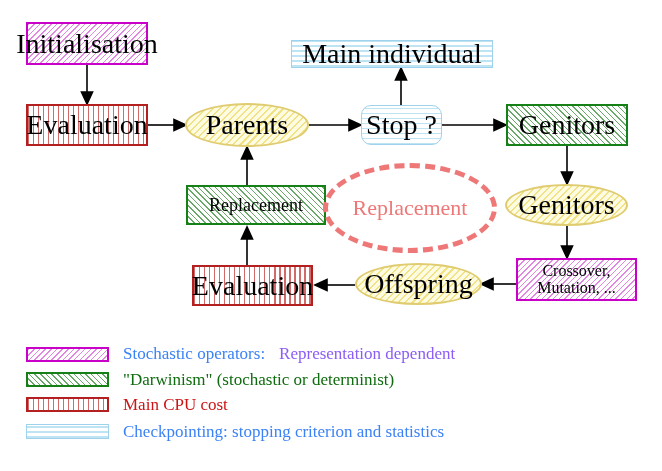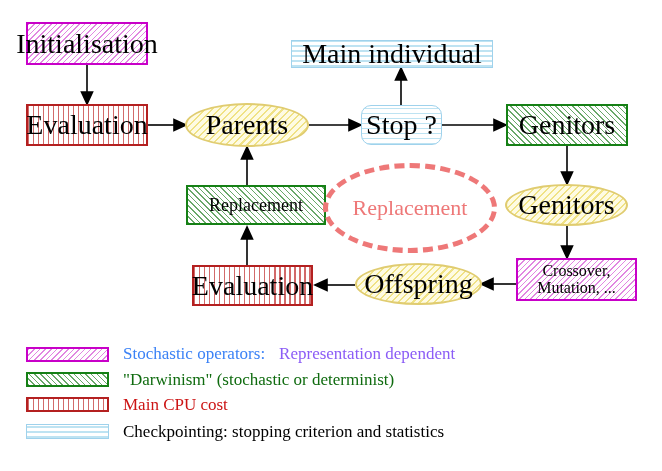--- a/index.html
+++ b/index.html
@@ -40,21 +40,21 @@
   
   .legend-swatch{position:absolute;width:83px;height:15px;box-sizing:border-box;}
   .legend-text{
     position:absolute;left:123px;font-size:17px;white-space:nowrap;
     font-family:"Liberation Serif","DejaVu Serif",serif;
   }
   .lt-magenta{color:#3b82f6;}
   .lt-yellow{color:#8b5cf6;}
   .lt-green{color:#0f6b0f;}
   .lt-red{color:#cc1414;}
-  .lt-cyan{color:#000000;}
+  .lt-cyan{color:#3b82f6;}
   .gap{display:inline-block;width:14px;}
 </style>
 </head>
 <body>
 
 <div id="canvas">
 
   <svg class="arrows" viewBox="0 0 662 471" xmlns="http://www.w3.org/2000/svg">
     <g stroke="#000" stroke-width="1.6" fill="#000">
       <g>

